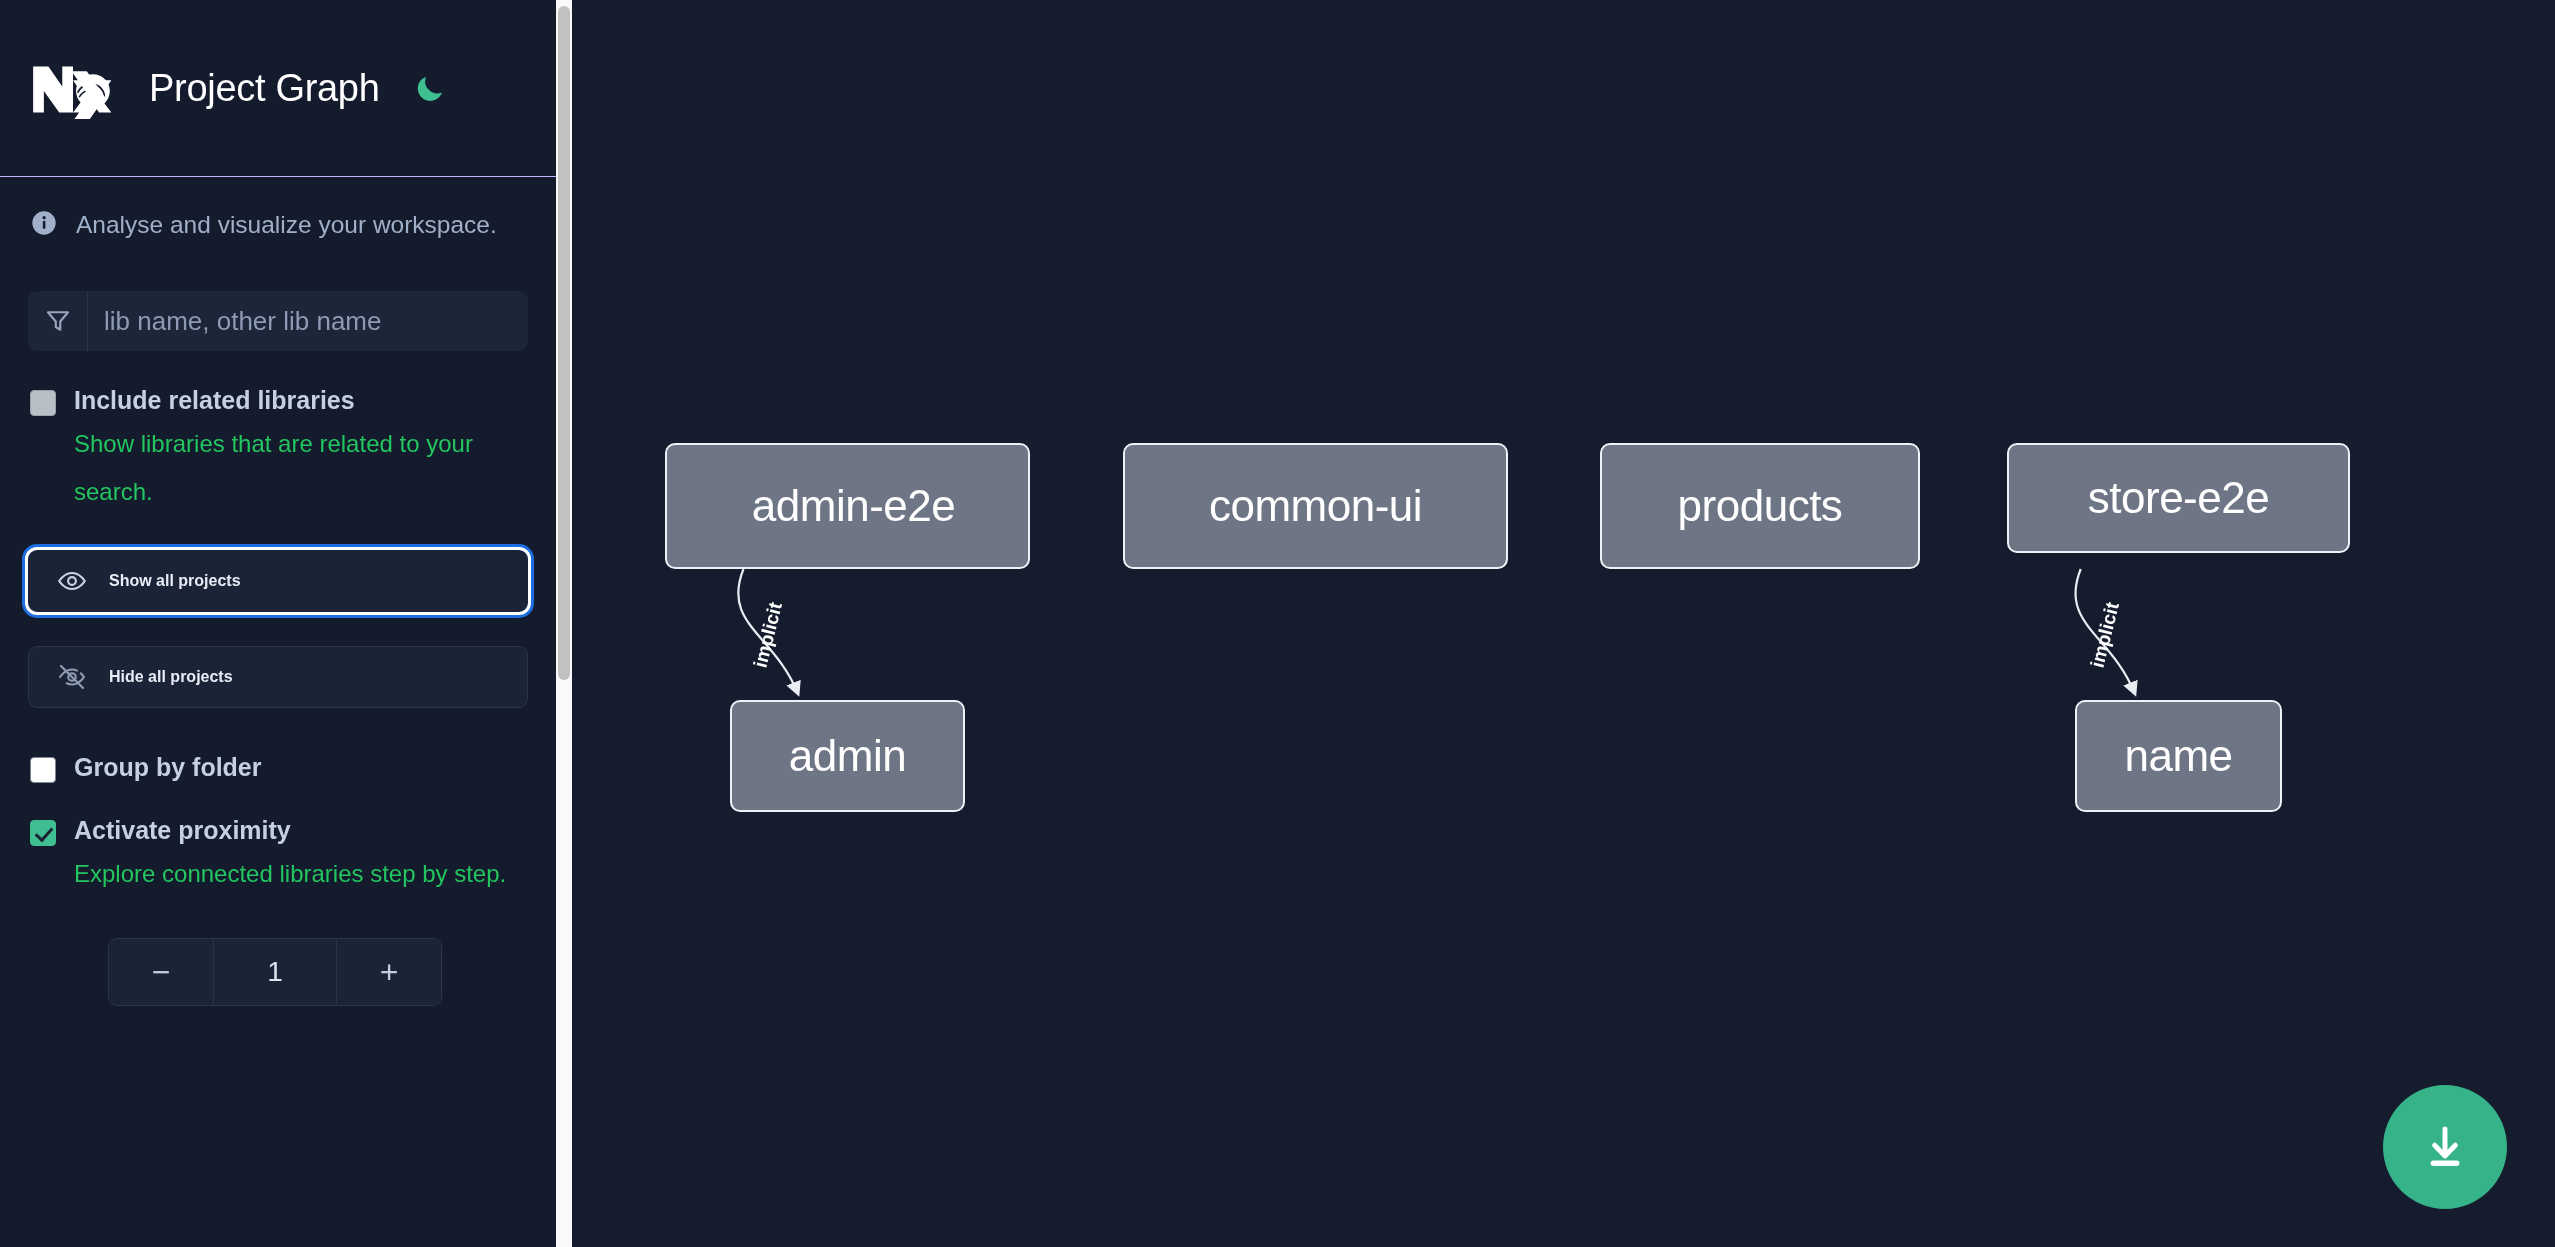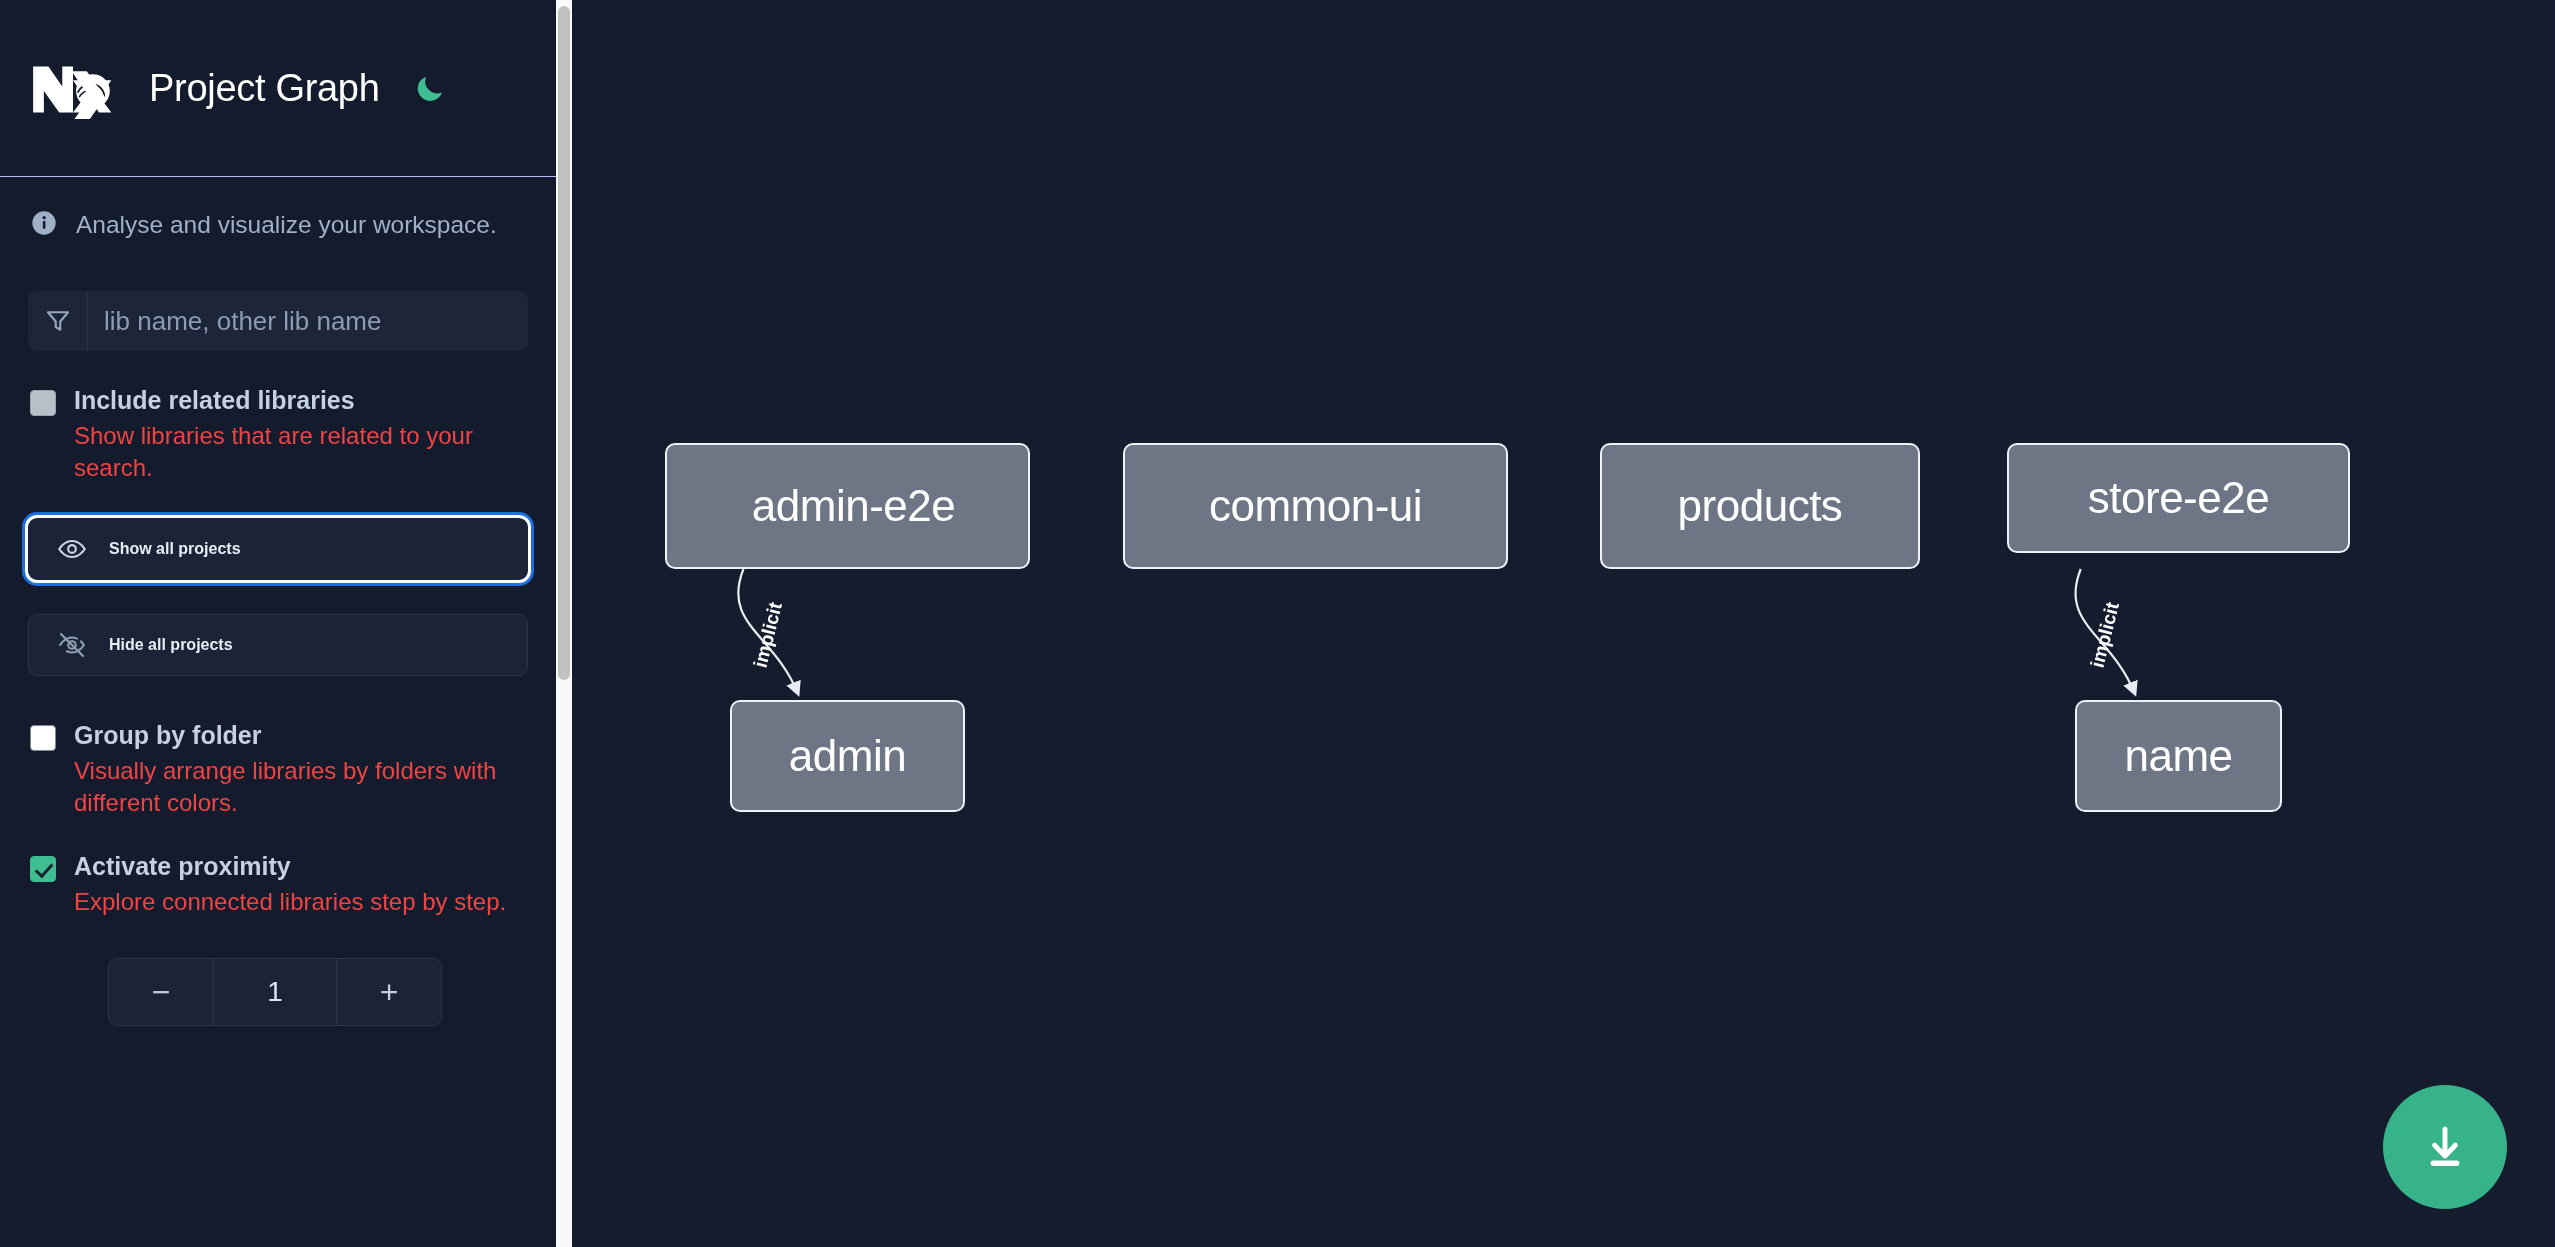--- a/index.html
+++ b/index.html
@@ -121,23 +121,23 @@
     transform: rotate(42deg);
   }
   .check-texts { flex: 1 1 auto; }
   .check-label {
     color: #c5d0e0;
     font-size: 25px;
     font-weight: bold;
     line-height: 30px;
   }
   .check-desc {
-    color: #ef4444;
+    color: #22c55e;
     font-size: 24px;
-    line-height: 32px;
+    line-height: 48px;
     margin-top: 5px;
     max-width: 460px;
   }
 
   
   .btn {
     position: relative;
     margin-top: 34px;
     height: 62px;
     display: flex;
@@ -333,21 +333,20 @@
             <line x1="3.2" y1="3.2" x2="20.8" y2="20.8" stroke="#8e9cb2" stroke-width="1.8" stroke-linecap="round"></line>
           </svg>
         </span>
         <span class="btn-label">Hide all projects</span>
       </div>
 
       <div class="check-row" style="margin-top:44px">
         <span class="cb empty"></span>
         <span class="check-texts">
           <div class="check-label">Group by folder</div>
-          <div class="check-desc">Visually arrange libraries by folders with different colors.</div>
         </span>
       </div>
 
       <div class="check-row" style="margin-top:32px">
         <span class="cb checked"></span>
         <span class="check-texts">
           <div class="check-label">Activate proximity</div>
           <div class="check-desc">Explore connected libraries step by step.</div>
         </span>
       </div>

